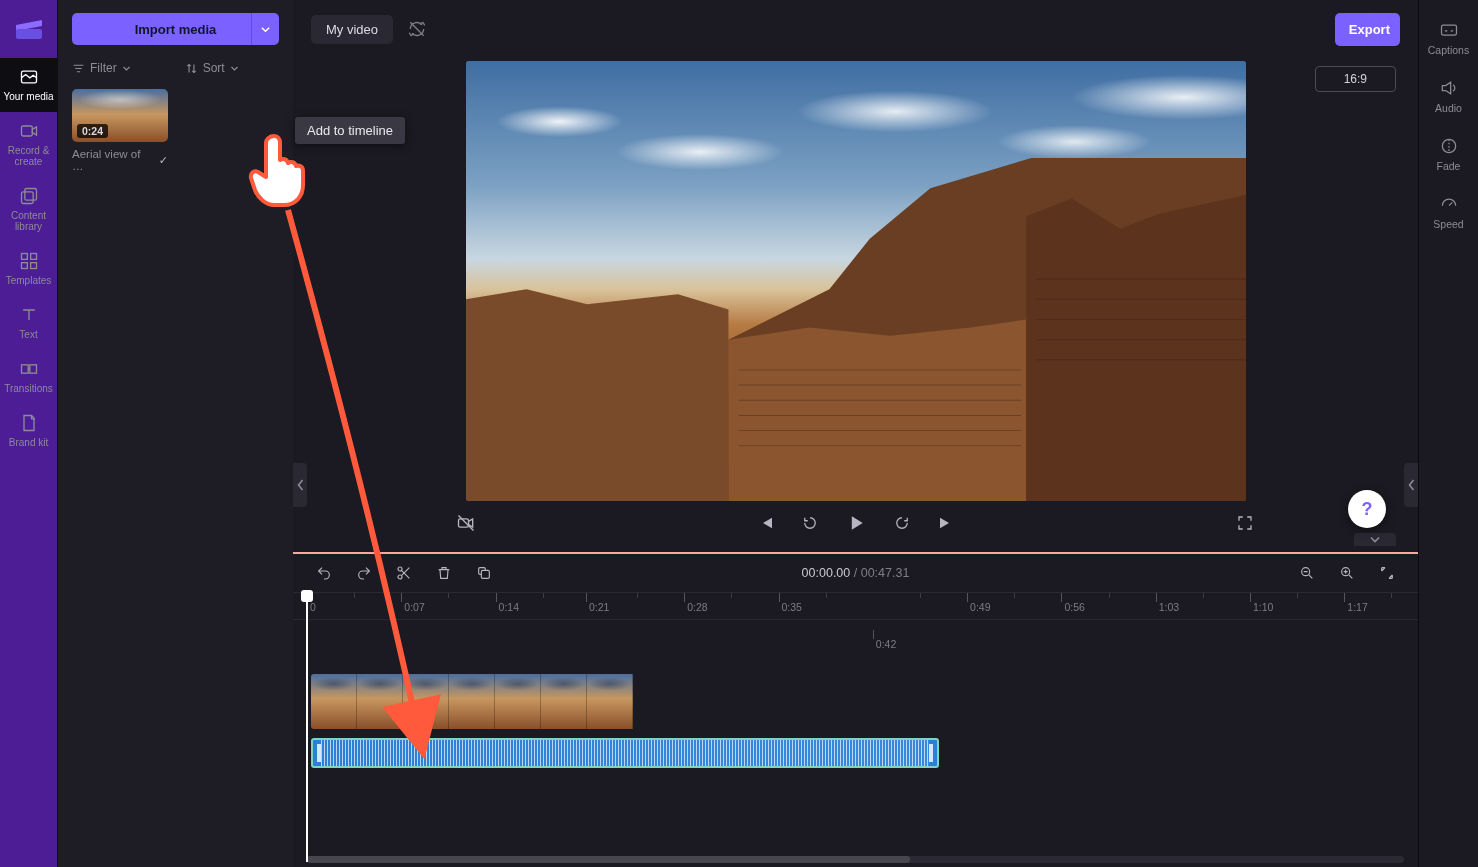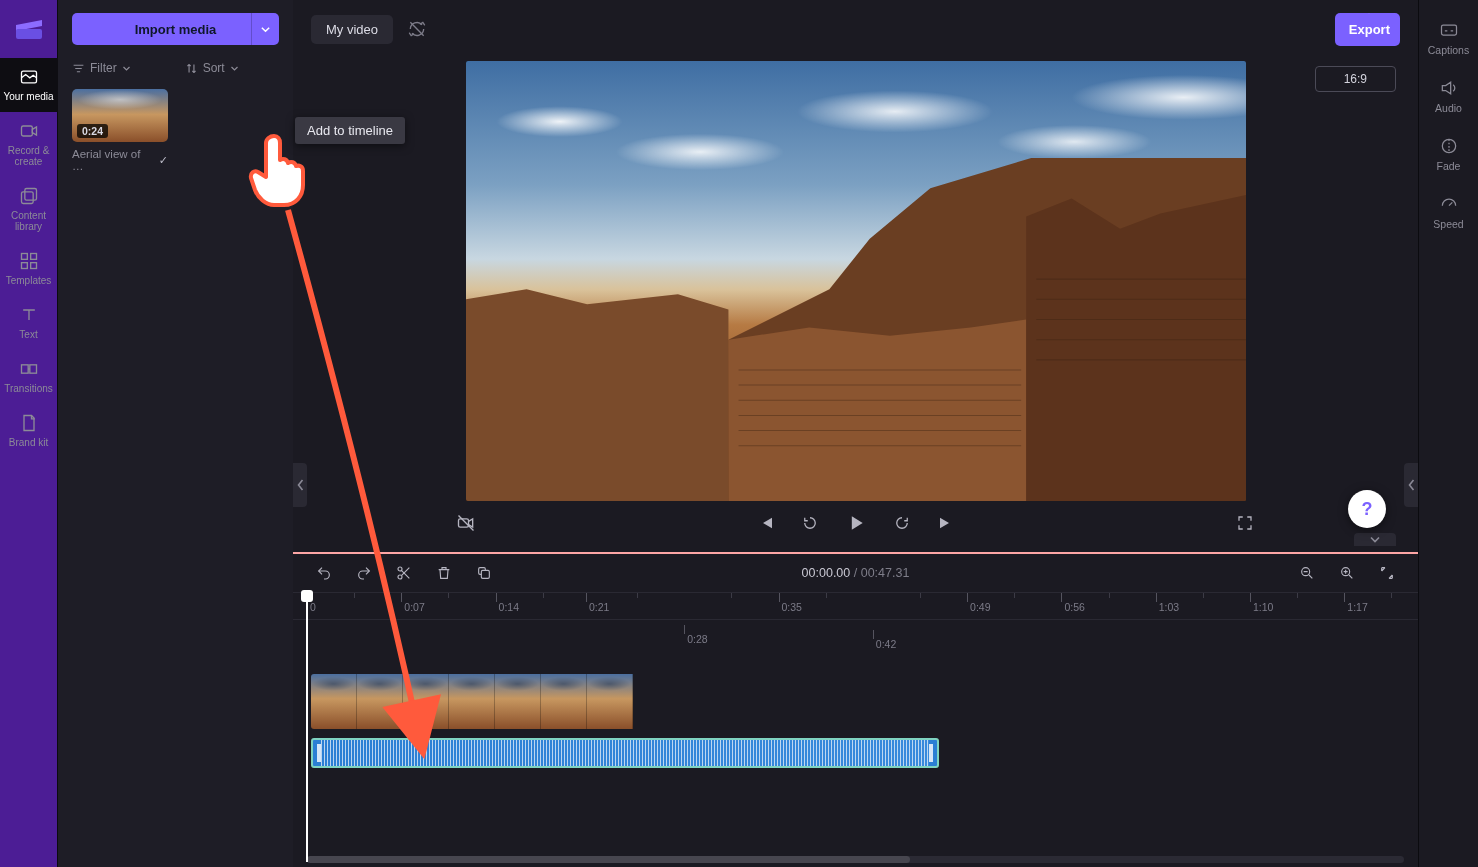--- a/index.html
+++ b/index.html
@@ -393,21 +393,21 @@
             <div class="line"></div>
           </div>
       <div class="tick" style="left: 14px;"><span>0</span></div>
           <div class="minor" style="left: 61.15px;"></div>
           <div class="tick" style="left: 108.3px;"><span>0:07</span></div>
           <div class="minor" style="left: 155.45px;"></div>
           <div class="tick" style="left: 202.6px;"><span>0:14</span></div>
           <div class="minor" style="left: 249.75px;"></div>
           <div class="tick" style="left: 285px; margin-left: 8px;"><span>0:21</span></div>
           <div class="minor" style="left: 344.05px;"></div>
-          <div class="tick" style="left: 391.2px; margin-top: 32px;"><span>0:28</span></div>
+          <div class="tick" style="left: 391.2px;"><span>0:28</span></div>
           <div class="minor" style="left: 438.35px;"></div>
           <div class="tick" style="left: 485.5px;"><span>0:35</span></div>
           <div class="minor" style="left: 532.65px;"></div>
           <div class="tick" style="left: 579.8px; margin-top: 37px;"><span>0:42</span></div>
           <div class="minor" style="left: 626.95px;"></div>
           <div class="tick" style="left: 674.1px;"><span>0:49</span></div>
           <div class="minor" style="left: 721.25px;"></div>
           <div class="tick" style="left: 768.4px;"><span>0:56</span></div>
           <div class="minor" style="left: 815.55px;"></div>
           <div class="tick" style="left: 862.7px;"><span>1:03</span></div>

